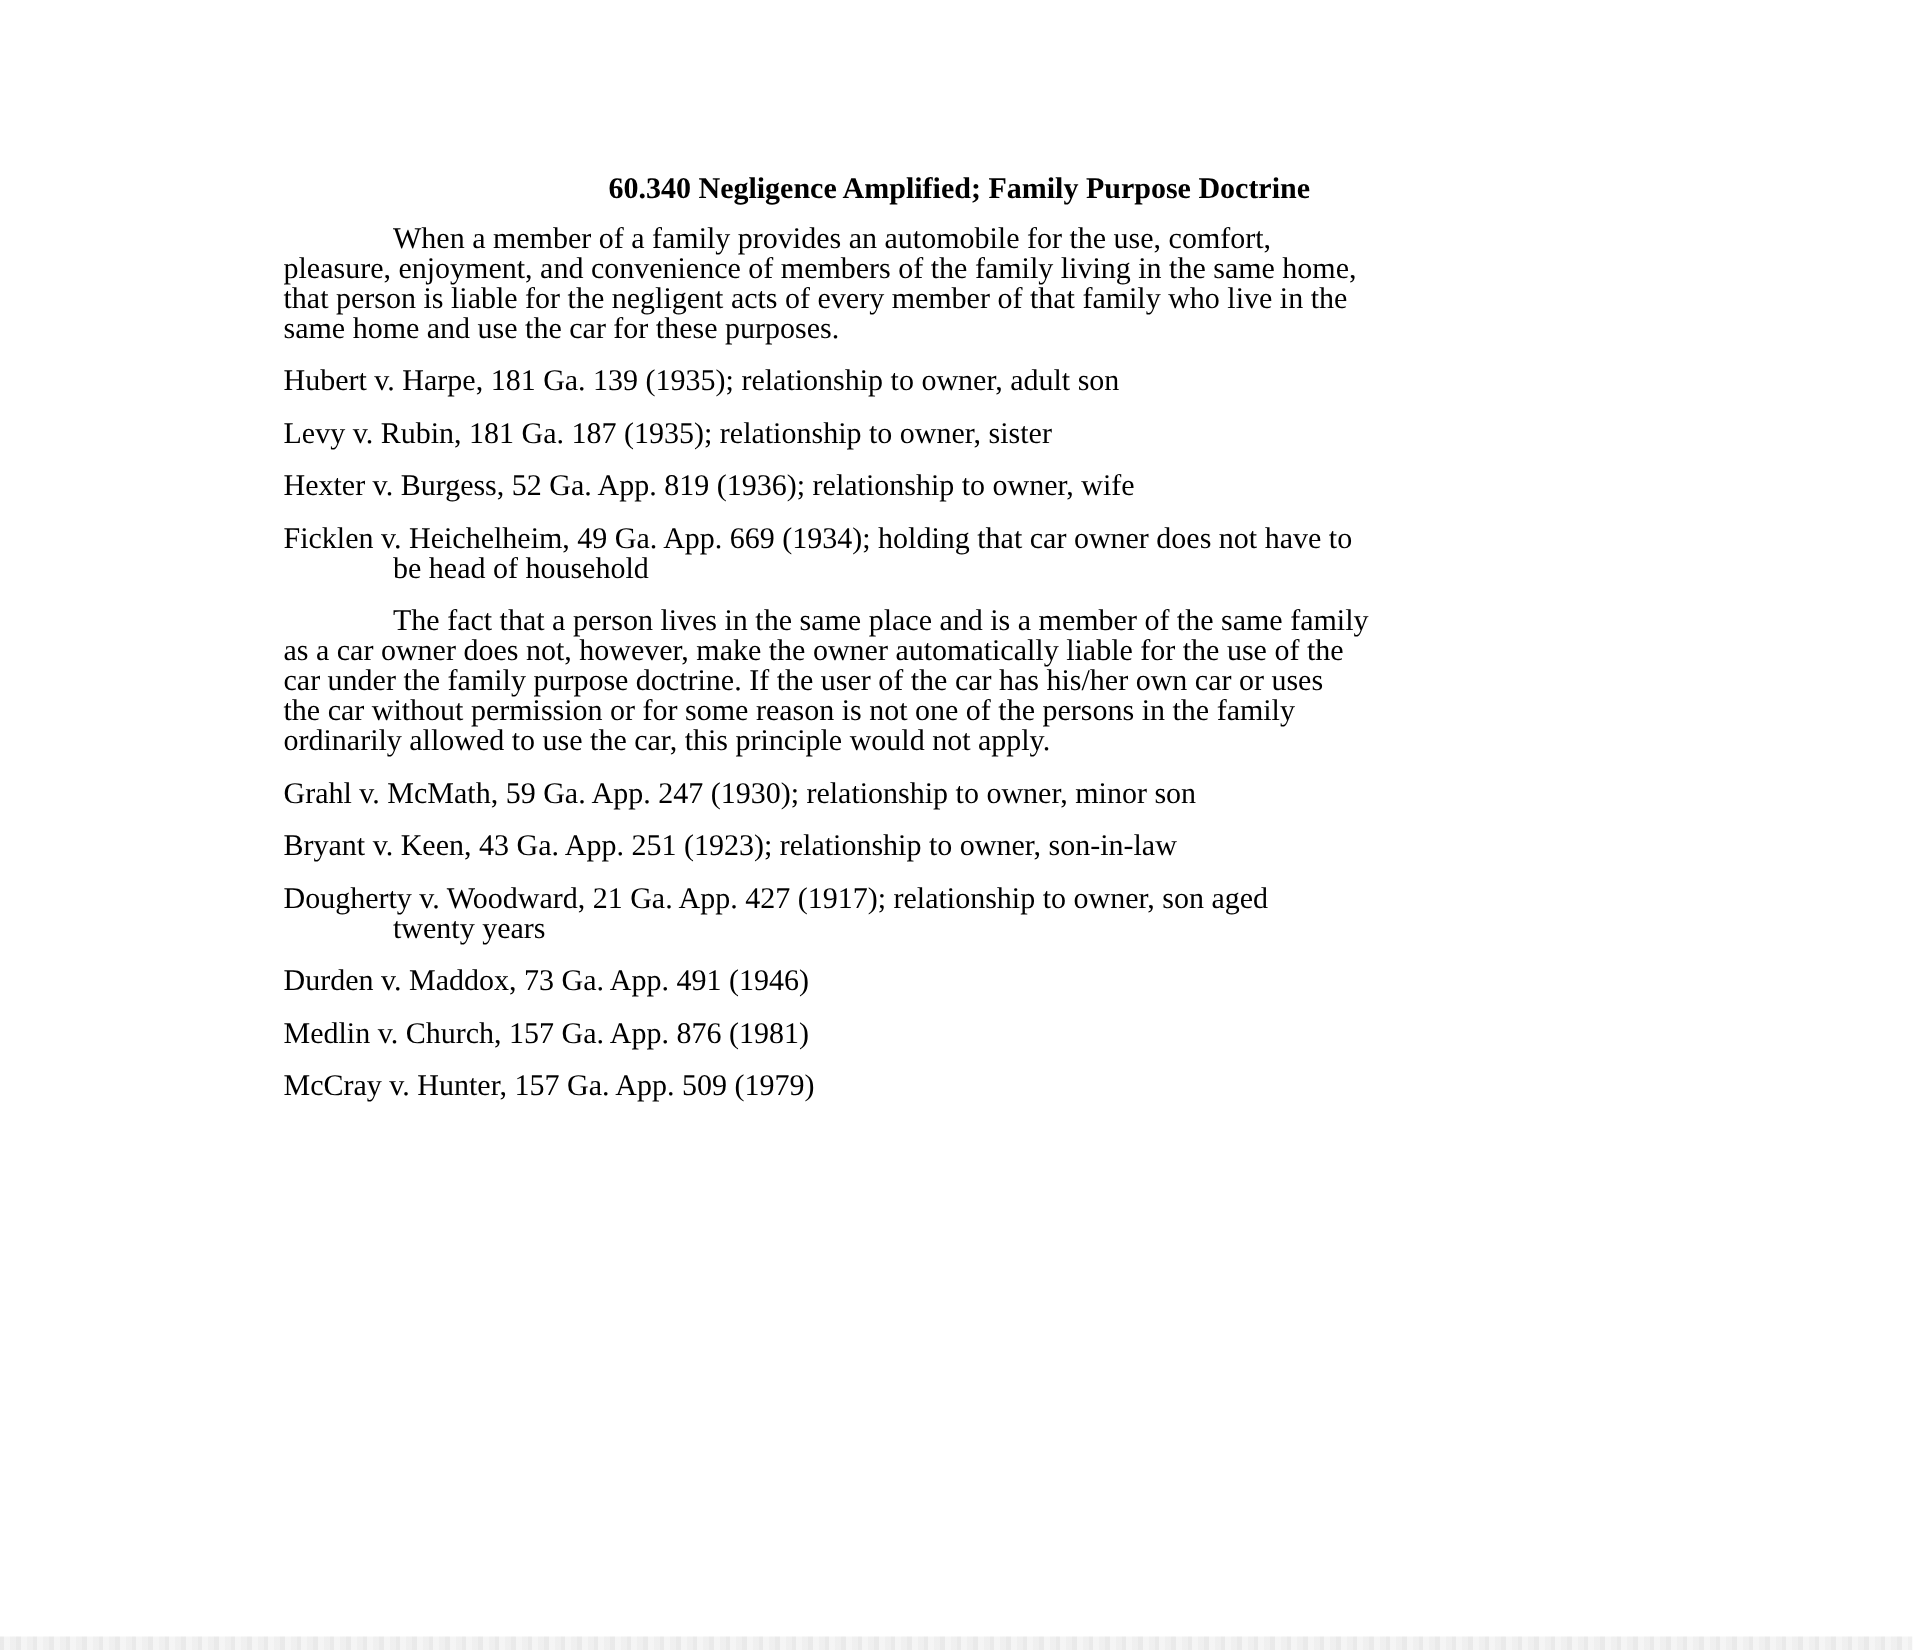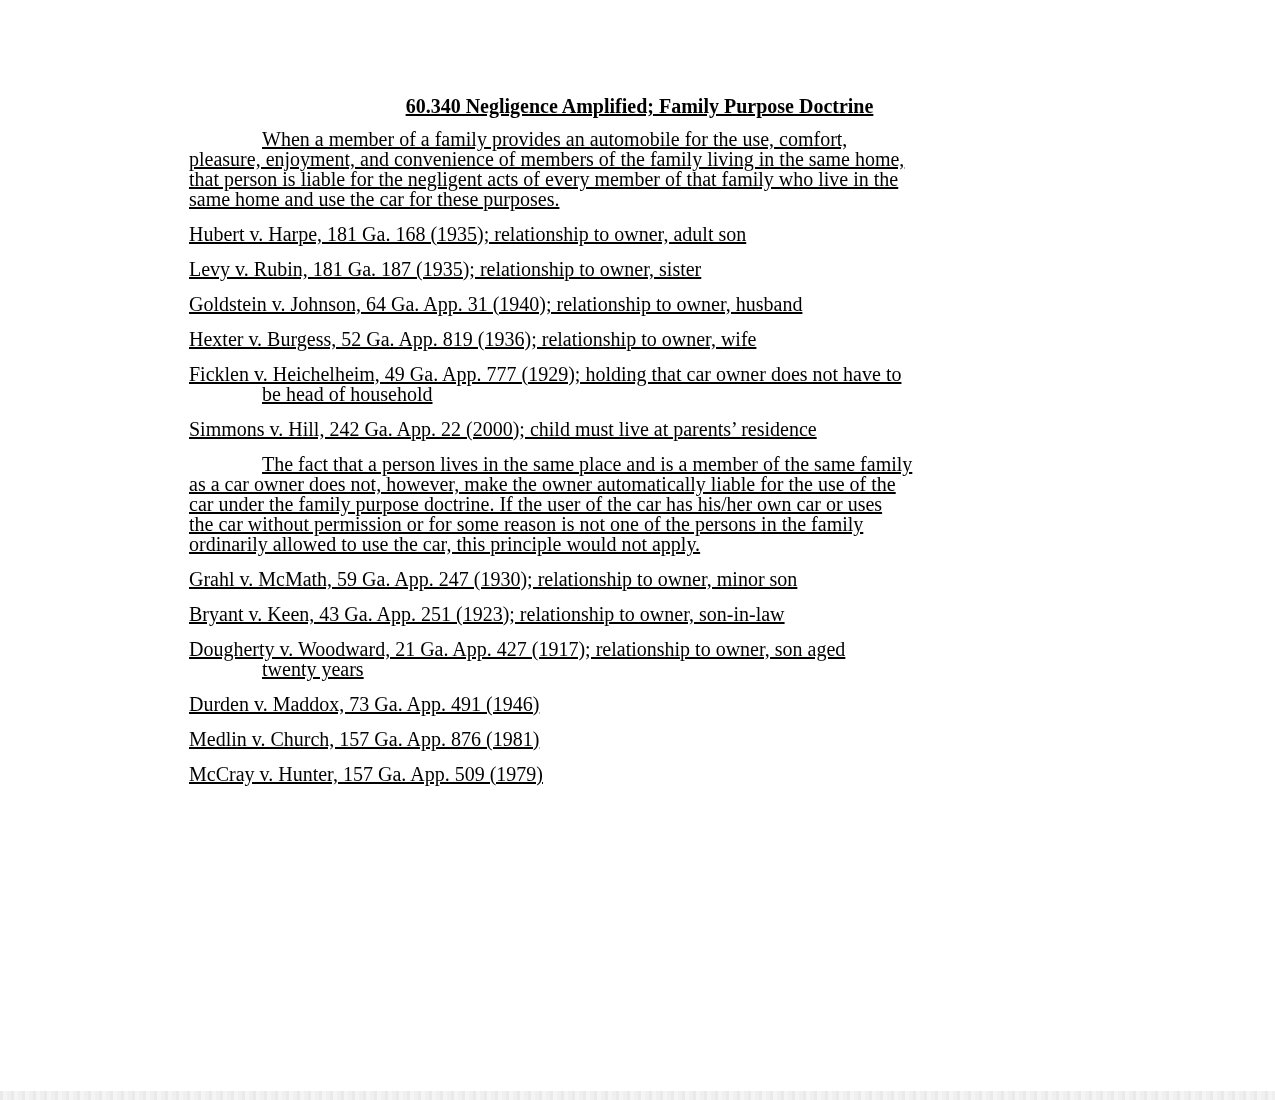--- a/index.html
+++ b/index.html
@@ -11,25 +11,24 @@
     height: 1100px;
     background: #ffffff;
     position: relative;
     overflow: hidden;
     font-family: "Liberation Serif", "DejaVu Serif", serif;
     color: #000000;
   }
   .page-content {
     position: absolute;
     left: 189px;
-    top: 96px;
+    top: 116px;
     width: 901px;
     font-size: 20px;
     line-height: 20px;
-    text-decoration: underline;
   }
   .doc-title {
     font-size: 20px;
     line-height: 20px;
     font-weight: 700;
     text-align: center;
     margin: 0 0 13px 0;
     white-space: pre-line;
   }
   .body-para {
@@ -63,27 +62,25 @@
 
 <div class="page-content">
 
   <h1 class="doc-title">60.340 Negligence Amplified; Family Purpose Doctrine</h1>
 
   <p class="body-para">When a member of a family provides an automobile for the use, comfort,
 pleasure, enjoyment, and convenience of members of the family living in the same home,
 that person is liable for the negligent acts of every member of that family who live in the
 same home and use the car for these purposes.</p>
 
-  <p class="citation">Hubert v. Harpe, 181 Ga. 168 (1935); relationship to owner, adult son</p>
+  <p class="citation">Hubert v. Harpe, 181 Ga. 139 (1935); relationship to owner, adult son</p>
   <p class="citation">Levy v. Rubin, 181 Ga. 187 (1935); relationship to owner, sister</p>
-  <p class="citation">Goldstein v. Johnson, 64 Ga. App. 31 (1940); relationship to owner, husband</p>
   <p class="citation">Hexter v. Burgess, 52 Ga. App. 819 (1936); relationship to owner, wife</p>
-  <p class="citation">Ficklen v. Heichelheim, 49 Ga. App. 777 (1929); holding that car owner does not have to
+  <p class="citation">Ficklen v. Heichelheim, 49 Ga. App. 669 (1934); holding that car owner does not have to
 be head of household</p>
-  <p class="citation">Simmons v. Hill, 242 Ga. App. 22 (2000); child must live at parents’ residence</p>
 
   <p class="body-para">The fact that a person lives in the same place and is a member of the same family
 as a car owner does not, however, make the owner automatically liable for the use of the
 car under the family purpose doctrine. If the user of the car has his/her own car or uses
 the car without permission or for some reason is not one of the persons in the family
 ordinarily allowed to use the car, this principle would not apply.</p>
 
   <p class="citation">Grahl v. McMath, 59 Ga. App. 247 (1930); relationship to owner, minor son</p>
   <p class="citation">Bryant v. Keen, 43 Ga. App. 251 (1923); relationship to owner, son-in-law</p>
   <p class="citation">Dougherty v. Woodward, 21 Ga. App. 427 (1917); relationship to owner, son aged

